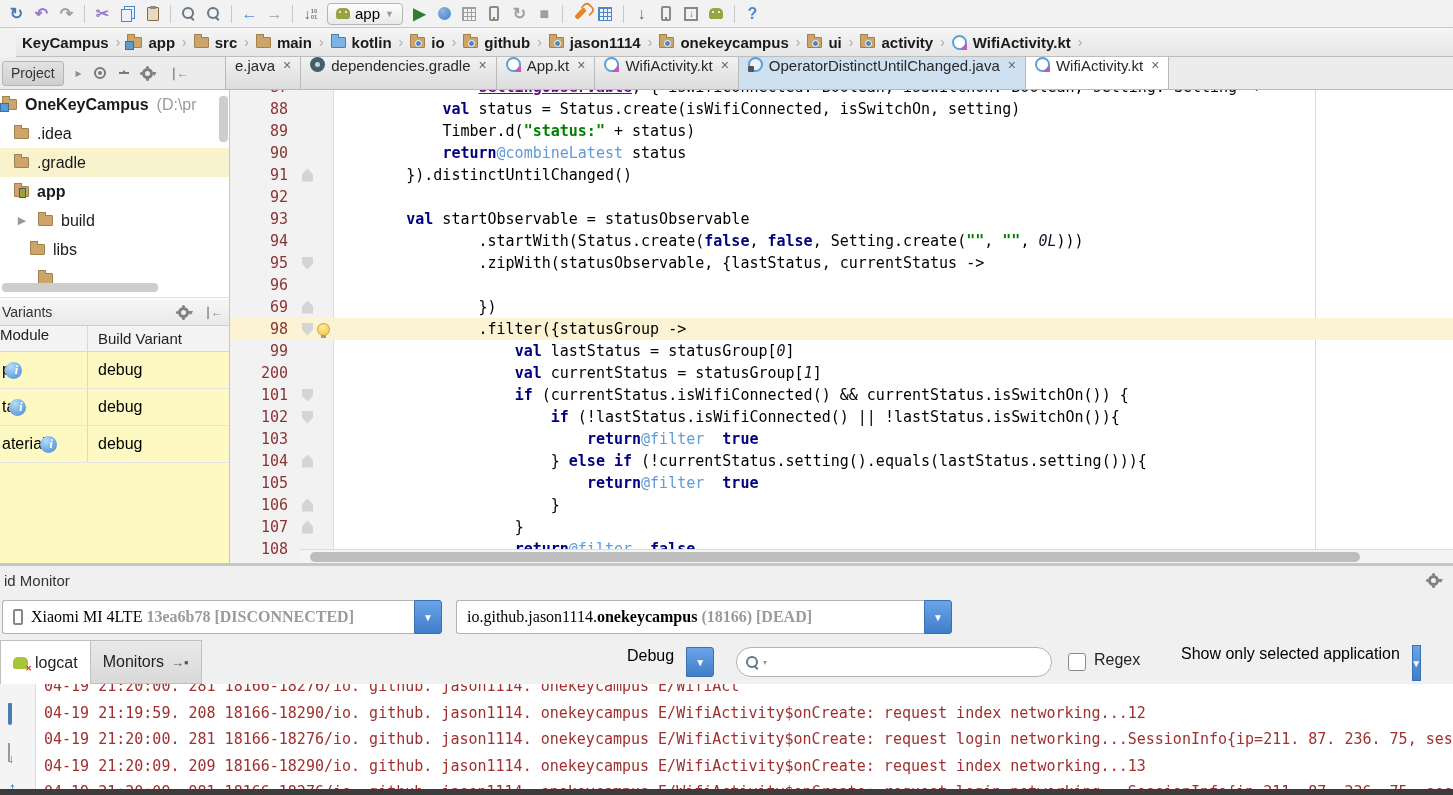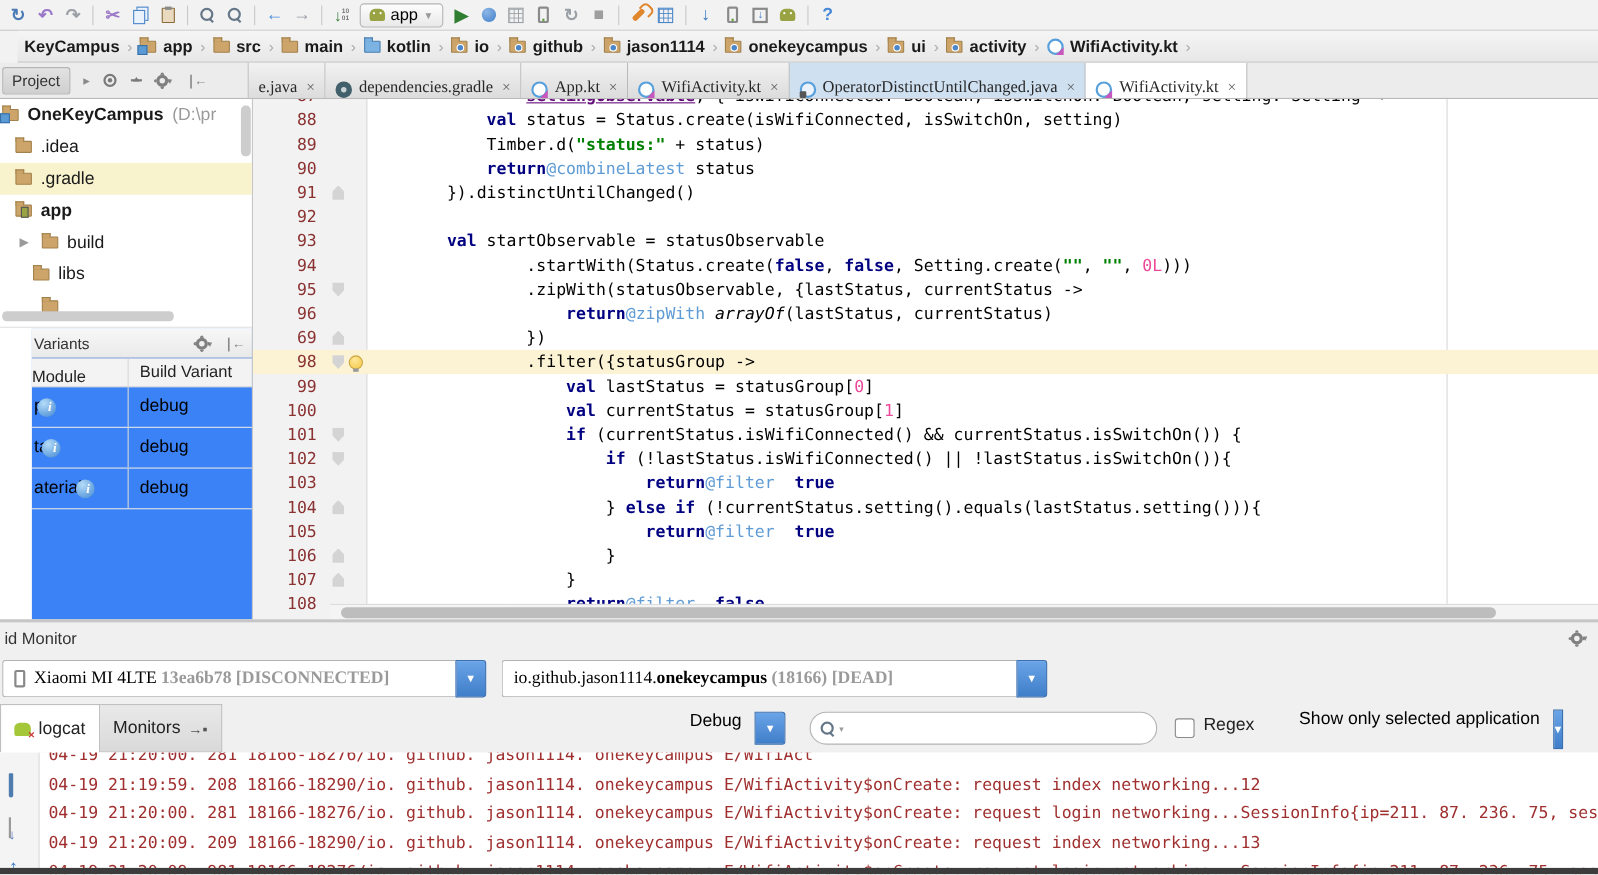--- a/index.html
+++ b/index.html
@@ -77,44 +77,44 @@
   .j-lock { position:relative; width:15px; height:15px; border-radius:50%; border:2px solid #57a0dc; background:#eaf2fb; display:inline-block; }
   .j-lock::after { content:""; position:absolute; left:-2px; bottom:-2px; width:6px; height:6px; background:#555; border-radius:1px; }
 
   
   .tabrow { position:absolute; top:57px; left:0; right:0; height:33px; background:#ececec; border-bottom:1px solid #b9b9b9; display:flex; }
   .pj-head { width:225px; flex:none; display:flex; align-items:center; gap:12px; padding-left:2px; }
   .pj-label { background:linear-gradient(#e2e2e2,#cfcfcf); border:1px solid #b5b5b5; border-radius:3px;
               padding:3px 8px 4px; font-size:14px; color:#333; }
   .pj-ic { display:inline-flex; align-items:center; color:#8a8a8a; }
   .tabs { flex:1; display:flex; align-items:stretch; overflow:hidden; }
-  .tab { display:flex; align-items:flex-end; gap:6px; padding:0 9px; font-size:15px; color:#282828;
-         background:linear-gradient(#f2f2f2,#dcdcdc); border-right:1px solid #b9b9b9; white-space:nowrap;font-family:Liberation Serif, serif; }
+  .tab { display:flex; align-items:flex-start; gap:6px; padding:0 9px; font-size:15px; color:#282828;
+         background:linear-gradient(#f2f2f2,#dcdcdc); border-right:1px solid #b9b9b9; white-space:nowrap; }
   .tab.first { border-left:1px solid #b9b9b9; }
   .tab .close { color:#666; font-size:14px; margin-left:2px; }
   .tab.selblue { background:#cfe0f1; }
   .tab.active { background:#fff; margin-bottom:-1px; border-bottom:1px solid #fff; }
 
   
   .main { position:absolute; top:90px; left:0; width:1453px; height:473px; }
   .leftpane { position:absolute; left:0; top:0; width:230px; height:473px; background:#fff; border-right:1px solid #c6c6c6; }
   .tree { position:relative; height:208px; overflow:hidden; border-bottom:1px solid #e0e0e0; }
   .trow { display:flex; align-items:center; height:29px; gap:8px; font-size:16px; color:#1a1a1a; white-space:nowrap; }
   .trow.sel { background:#f8f2cd; }
   .trow .suffix { color:#9a9a9a; }
   .trow .tw-arrow { color:#9a9a9a; font-size:11px; width:16px; text-align:center; flex:none; }
   .vthumb { position:absolute; right:1px; top:6px; width:9px; height:46px; background:#cdcdcd; border-radius:4px; }
   .hthumb { position:absolute; left:2px; bottom:5px; width:156px; height:9px; background:#cdcdcd; border-radius:4px; }
 
-  .vars { position:absolute; left:0; top:209px; right:0; bottom:0; background:#3b82f6;margin-left:29px; }
+  .vars { position:absolute; left:0; top:209px; right:0; bottom:0; background:#fef9c3; }
   .vars-head { height:27px; background:linear-gradient(#f7f7f7,#e9e9e9); border-bottom:1px solid #cfcfcf;
                display:flex; align-items:center; padding:0 8px 0 2px; font-size:14px; color:#333; }
   .vars-head .sp { flex:1; }
   .vars-cols { display:flex; height:26px; background:#f3f3f3; border-bottom:1px solid #d8d8d8; align-items:center; font-size:15px; color:#222; }
-  .vc1 { width:88px; border-right:1px solid #d8d8d8; padding-left:0; overflow:hidden; height:100%; display:flex; align-items:flex-end; }
+  .vc1 { width:88px; border-right:1px solid #d8d8d8; padding-left:0; overflow:hidden; height:100%; display:flex; align-items:flex-start; }
   .vc1 span { margin-left:-6px; padding-left:6px; }
   .vc2 { flex:1; padding-left:10px; }
   .vrow { display:flex; height:37px; border-bottom:1px solid #e4e4e4; align-items:center; font-size:16px; }
   .vrow .vc1 { border-right:1px solid #d8d8d8; display:flex; align-items:center; }
   .vrow .vc1 .mlabel { margin-left:0; padding-left:2px; }
   .info-i { width:17px; height:17px; border-radius:50%; background:radial-gradient(circle at 35% 28%, #b5dcf8, #3f86d2);
             color:#fff; font-family:"Liberation Serif", serif; font-weight:bold; font-style:italic; font-size:12px;
             display:inline-flex; align-items:center; justify-content:center; margin-left:auto; margin-right:6px; flex:none; }
 
   
@@ -129,21 +129,21 @@
   .fm { width:11px; height:13px; background:#d4d4d4; flex:none; }
   .fm.down { clip-path:polygon(0 0,100% 0,100% 55%,50% 100%,0 55%); }
   .fm.up { clip-path:polygon(50% 0,100% 45%,100% 100%,0 100%,0 45%); }
   .bulb { width:13px; height:13px; border-radius:50%; background:radial-gradient(circle at 40% 30%, #ffe89a, #f4c542);
           border:1px solid #c9a53f; position:relative; flex:none; }
   .bulb::after { content:""; position:absolute; left:3px; bottom:-3px; width:5px; height:3px; background:#9a9a9a; }
   .codeln { white-space:pre; color:#000; }
   .codeln .k { color:#000080; font-weight:bold; }
   .codeln .s { color:#008000; font-weight:bold; }
   .codeln .l { color:#5f9bd4; }
-  .codeln .n { color:#ec4899; }
+  .codeln .n { color:#0f172a;font-style:italic; }
   .codeln .i { font-style:italic; }
   .codeln .r { color:#660e7a; font-weight:bold; text-decoration:underline; }
   .escroll { position:absolute; left:70px; right:0; bottom:0; height:14px; background:#f4f4f4; border-top:1px solid #dcdcdc; }
   .escroll .thumb { position:absolute; left:10px; width:1050px; top:2px; height:10px; background:#bdbdbd; border-radius:5px; }
 
   .splitter { position:absolute; top:563px; left:0; right:0; height:3px; background:#c6c6c6; }
 
   
   .monitor { position:absolute; top:566px; left:0; right:0; bottom:0; background:#f0f0f0; }
   .mhead { height:28px; display:flex; align-items:center; padding:0 10px 0 4px; font-size:15px; color:#333;justify-content:center; }
@@ -498,21 +498,20 @@
           <div class="erow">
             <span class="ln">95</span>
             <span class="fold">
               <span class="fm down"></span>
             </span>
             <span class="codeln"><span>                </span><span class="p">.zipWith(statusObservable, {lastStatus, currentStatus -&gt;</span></span>
           </div>
           <div class="erow">
             <span class="ln">96</span>
             <span class="fold"></span>
-            <span class="codeln"><span>                    </span><span class="k">return</span><span class="l">@zipWith</span><span class="p"> </span><span class="i">arrayOf</span><span class="p">(lastStatus, currentStatus)</span></span>
           </div>
           <div class="erow">
             <span class="ln">69</span>
             <span class="fold">
               <span class="fm up"></span>
             </span>
             <span class="codeln"><span>                </span><span class="p">})</span></span>
           </div>
           <div class="erow hl">
             <span class="ln">98</span>
@@ -521,21 +520,21 @@
               <span class="bulb"></span>
             </span>
             <span class="codeln"><span>                </span><span class="p">.filter({statusGroup -&gt;</span></span>
           </div>
           <div class="erow">
             <span class="ln">99</span>
             <span class="fold"></span>
             <span class="codeln"><span>                    </span><span class="k">val</span><span class="p"> lastStatus = statusGroup[</span><span class="n">0</span><span class="p">]</span></span>
           </div>
           <div class="erow">
-            <span class="ln">100</span>
+            <span class="ln">200</span>
             <span class="fold"></span>
             <span class="codeln"><span>                    </span><span class="k">val</span><span class="p"> currentStatus = statusGroup[</span><span class="n">1</span><span class="p">]</span></span>
           </div>
           <div class="erow">
             <span class="ln">101</span>
             <span class="fold">
               <span class="fm down"></span>
             </span>
             <span class="codeln"><span>                    </span><span class="k">if</span><span class="p"> (currentStatus.isWifiConnected() &amp;&amp; currentStatus.isSwitchOn()) {</span></span>
           </div>

